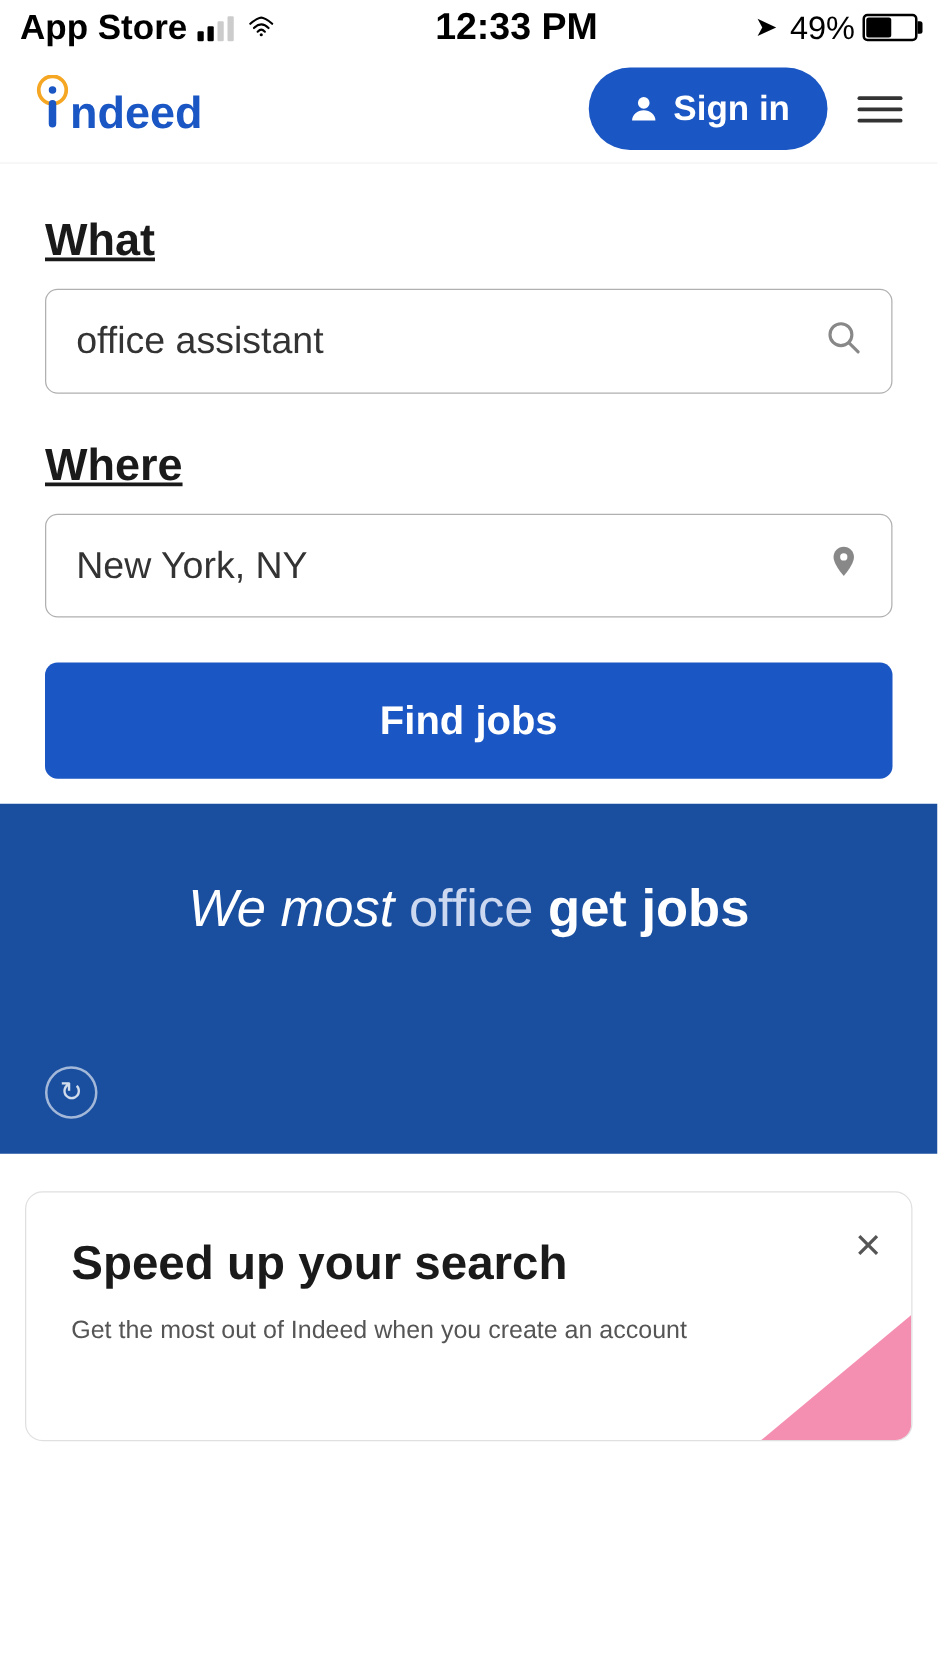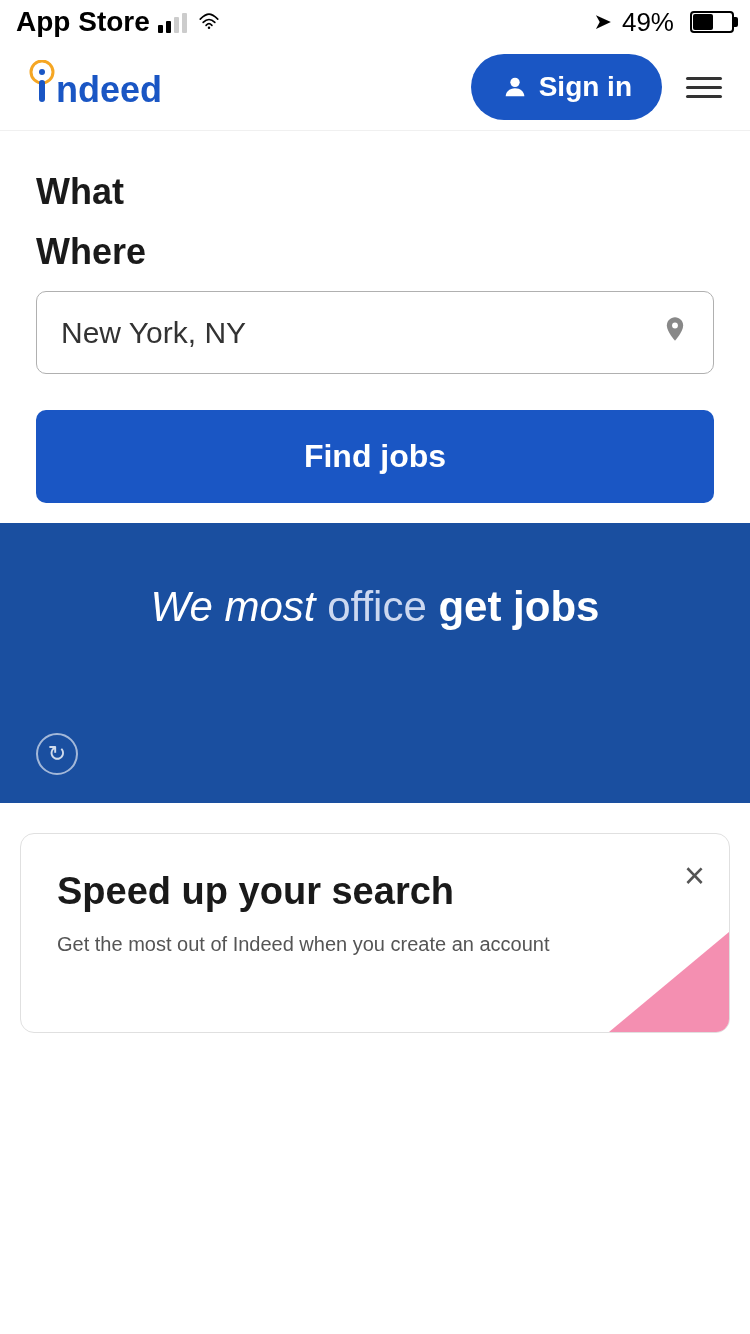--- a/index.html
+++ b/index.html
@@ -70,21 +70,21 @@
       color: #000;
     }
 
     .location-arrow {
       font-size: 22px;
     }
 
     .battery-container {
       display: flex;
       align-items: center;
-      gap: 16px;
+      gap: 6px;
     }
     .battery-percent {
       font-size: 26px;
       font-weight: 500;
     }
     .battery-icon {
       position: relative;
       width: 44px;
       height: 22px;
       border: 2px solid #000;
@@ -174,20 +174,21 @@
     .search-section {
       padding: 40px 36px 20px;
       background: #ffffff;
     }
 
     .field-label {
       font-size: 36px;
       font-weight: 700;
       color: #1a1a1a;
       margin-bottom: 18px;
+      text-decoration: underline;
     }
 
     .search-input-wrapper {
       border: 1.5px solid #b0b0b0;
       border-radius: 10px;
       padding: 22px 24px;
       display: flex;
       align-items: center;
       justify-content: space-between;
       background: #fff;
@@ -349,20 +350,21 @@
         <span></span>
         <span></span>
     </div>
     <svg class="wifi-icon" viewBox="0 0 24 24" fill="none" xmlns="http://www.w3.org/2000/svg">
       <path d="M1.5 8.5C5.5 4.5 10.5 2.5 12 2.5C13.5 2.5 18.5 4.5 22.5 8.5" stroke="black" stroke-width="2" stroke-linecap="round"></path>
       <path d="M5 12.5C7.5 10 10 9 12 9C14 9 16.5 10 19 12.5" stroke="black" stroke-width="2" stroke-linecap="round"></path>
       <path d="M8.5 16C9.8 14.7 11 14 12 14C13 14 14.2 14.7 15.5 16" stroke="black" stroke-width="2" stroke-linecap="round"></path>
       <circle cx="12" cy="19" r="1.5" fill="black"></circle>
     </svg>
   </div>
+  <div class="status-center">12:33 PM</div>
   <div class="status-right">
     <span class="location-arrow">➤</span>
     <div class="battery-container">
       <span class="battery-percent">49%</span>
       <div class="battery-icon">
         <div class="battery-fill"></div>
       </div>
     </div>
   </div>
 </div>
@@ -392,20 +394,29 @@
     <button class="hamburger-btn">
       <span></span>
       <span></span>
       <span></span>
     </button>
   </div>
 </div>
 
 <div class="search-section">
   <div class="field-label">What</div>
+  <div class="search-input-wrapper">
+    <input type="text" value="office assistant" style="">
+    <span class="search-icon-glyph">
+      <svg width="30" height="30" viewBox="0 0 24 24" fill="none" xmlns="http://www.w3.org/2000/svg">
+        <circle cx="11" cy="11" r="7" stroke="#888" stroke-width="2"></circle>
+        <line x1="16.5" y1="16.5" x2="22" y2="22" stroke="#888" stroke-width="2" stroke-linecap="round"></line>
+      </svg>
+    </span>
+  </div>
 
   <div class="field-label">Where</div>
   <div class="search-input-wrapper">
     <input type="text" value="New York, NY" style="">
     <span class="location-icon-glyph">
       <svg width="28" height="28" viewBox="0 0 24 24" fill="none" xmlns="http://www.w3.org/2000/svg">
         <path d="M12 2C8.13 2 5 5.13 5 9c0 5.25 7 13 7 13s7-7.75 7-13c0-3.87-3.13-7-7-7z" fill="#888"></path>
         <circle cx="12" cy="9" r="2.5" fill="white"></circle>
       </svg>
     </span>

